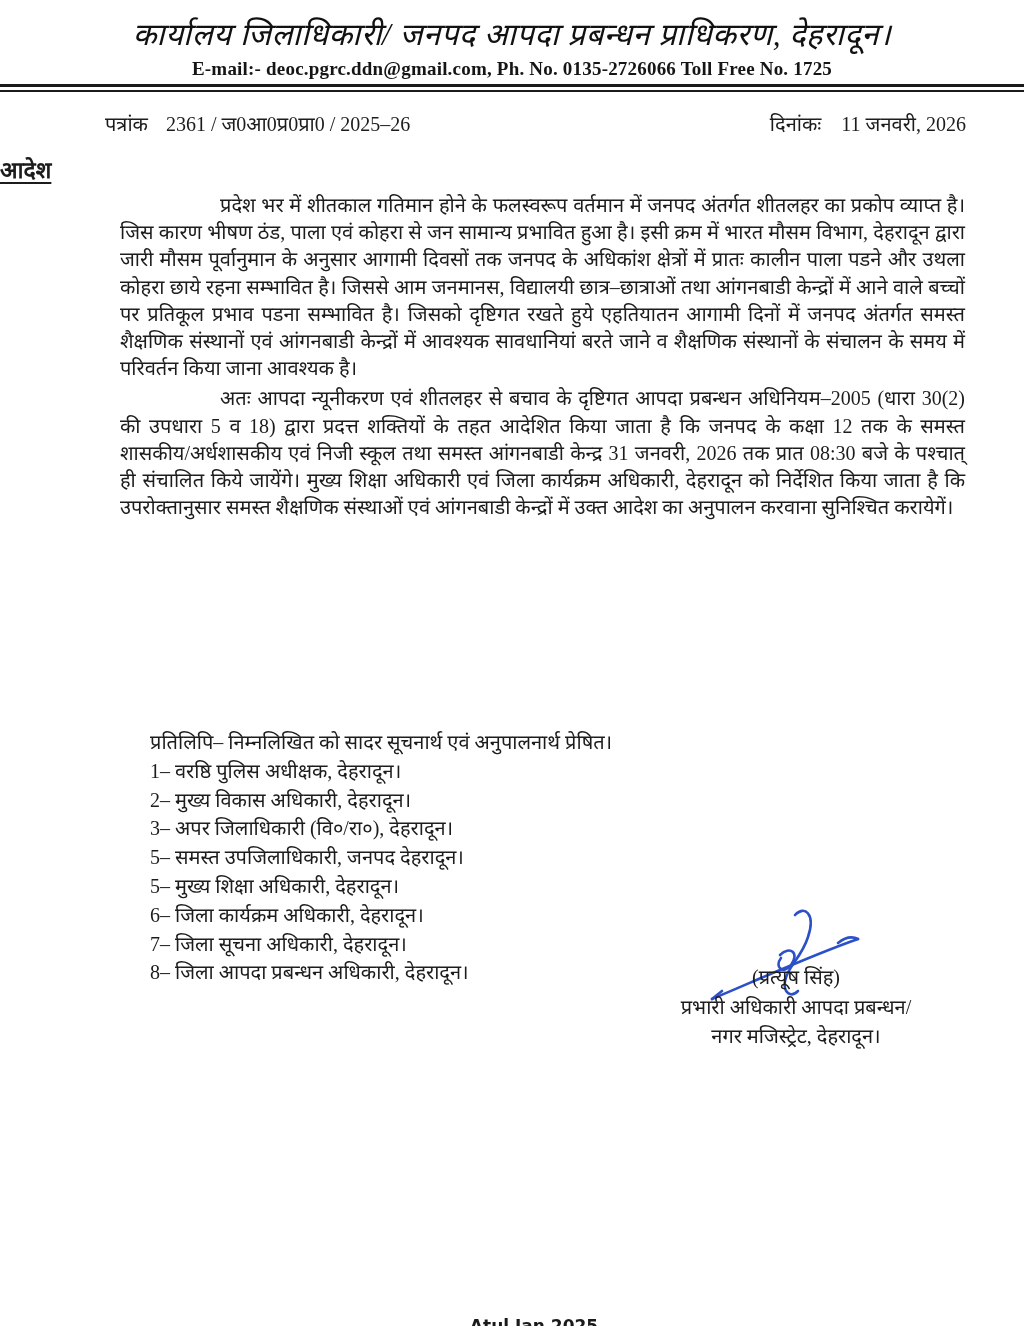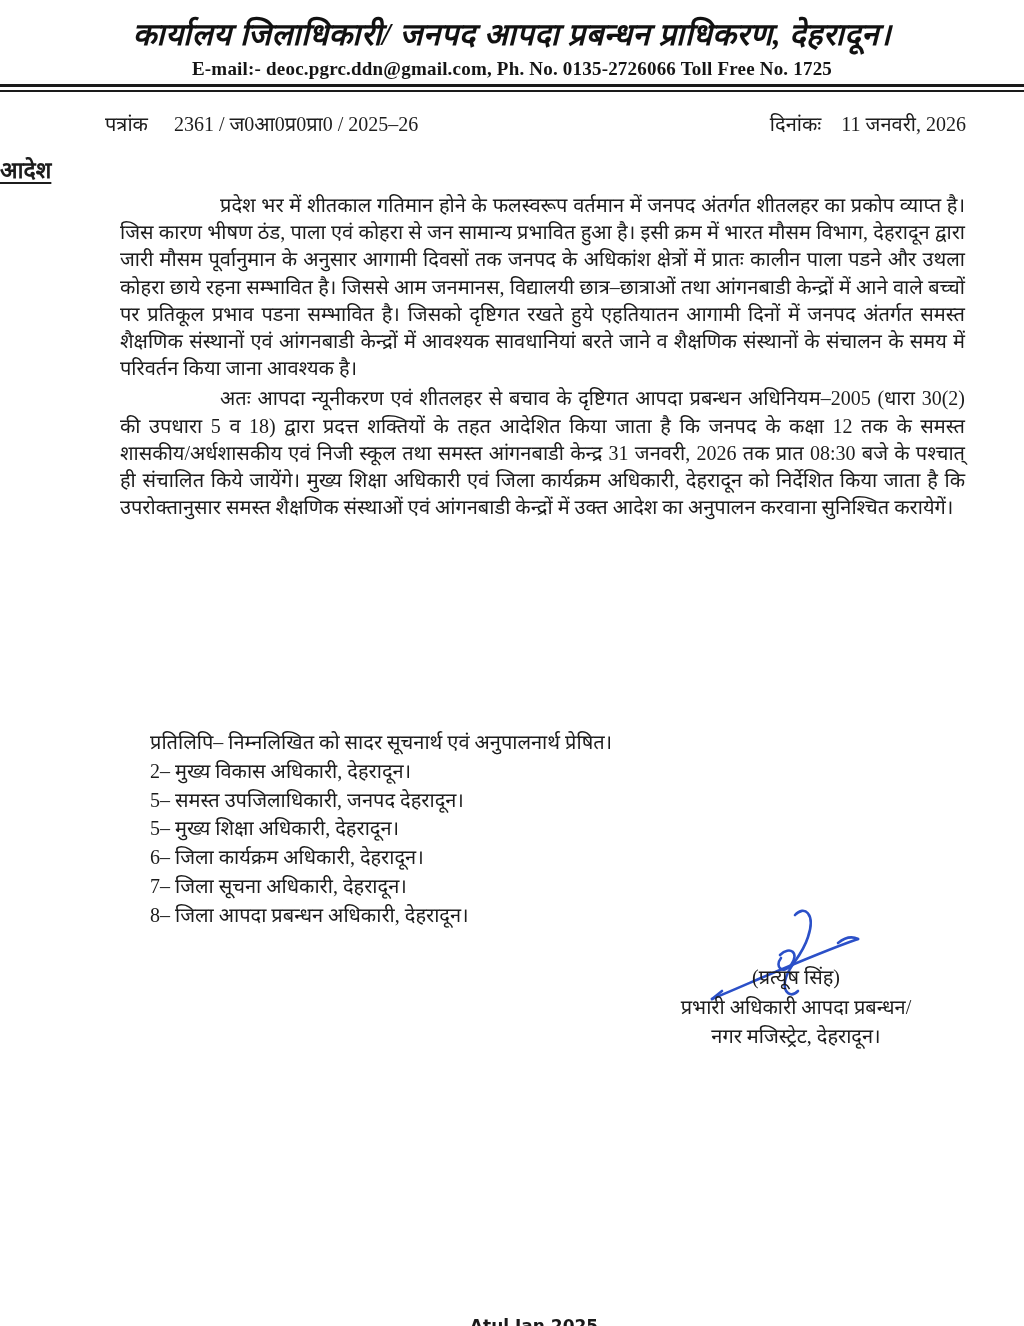--- a/index.html
+++ b/index.html
@@ -9,21 +9,21 @@
     margin:0 auto;
     background:#ffffff;
     font-family:"Liberation Serif","DejaVu Serif",serif;
     color:#1c1c1c;
     overflow:hidden;
   }
   
   .office-line{
     position:absolute;top:12px;left:0;right:0;
     text-align:center;
-    font-size:31px;font-weight:bold;font-style:italic;
+    font-size:31px;font-weight:normal;font-style:italic;
     letter-spacing:.5px;
     color:#111;
   }
   .contact-line{
     position:absolute;top:58px;left:0;right:0;
     text-align:center;
     font-size:19px;font-weight:bold;
     color:#151515;
     letter-spacing:.2px;
   }
@@ -32,21 +32,21 @@
     height:3px;
     border-top:3px solid #1a1a1a;
     border-bottom:2px solid #1a1a1a;
   }
   
   .ref-row{
     position:absolute;top:110px;left:105px;right:58px;
     display:flex;justify-content:space-between;align-items:baseline;
     font-size:20px;
   }
-  .ref-left{display:flex;gap:26px;}
+  .ref-left{display:flex;gap:18px;}
   .ref-right{display:flex;gap:20px;}
   
   .order-title{
     position:absolute;top:153px;left:0;right:0;
     font-size:23px;font-weight:600;
     text-decoration:underline;
     text-underline-offset:4px;
   }
   
   .body-text{
@@ -110,21 +110,23 @@
   <div class="order-title">आदेश</div>
 
   <div class="body-text">
     <p>प्रदेश भर में शीतकाल गतिमान होने के फलस्वरूप वर्तमान में जनपद अंतर्गत  शीतलहर का प्रकोप व्याप्त है। जिस कारण भीषण ठंड, पाला एवं कोहरा से जन सामान्य प्रभावित हुआ है। इसी क्रम में भारत मौसम विभाग, देहरादून द्वारा जारी मौसम पूर्वानुमान के अनुसार आगामी दिवसों तक जनपद के अधिकांश क्षेत्रों में प्रातः कालीन पाला पडने और उथला कोहरा छाये रहना सम्भावित है। जिससे आम जनमानस, विद्यालयी छात्र–छात्राओं तथा आंगनबाडी केन्द्रों में आने वाले बच्चों पर प्रतिकूल प्रभाव पडना सम्भावित है। जिसको दृष्टिगत रखते हुये एहतियातन आगामी दिनों में जनपद अंतर्गत समस्त शैक्षणिक संस्थानों एवं आंगनबाडी केन्द्रों में आवश्यक सावधानियां बरते जाने  व शैक्षणिक संस्थानों के संचालन के समय में परिवर्तन किया जाना आवश्यक है।</p>
     <p>अतः आपदा न्यूनीकरण एवं शीतलहर से बचाव के दृष्टिगत आपदा प्रबन्धन अधिनियम–2005 (धारा 30(2) की उपधारा 5 व 18)  द्वारा प्रदत्त शक्तियों के तहत आदेशित किया जाता है कि जनपद के कक्षा 12 तक के समस्त शासकीय/अर्धशासकीय एवं निजी स्कूल तथा समस्त आंगनबाडी केन्द्र 31 जनवरी, 2026 तक प्रात 08:30 बजे के पश्चात् ही संचालित किये जायेंगे। मुख्य शिक्षा अधिकारी एवं जिला कार्यक्रम अधिकारी, देहरादून को निर्देशित किया जाता है कि उपरोक्तानुसार समस्त शैक्षणिक संस्थाओं एवं आंगनबाडी केन्द्रों में उक्त आदेश का अनुपालन करवाना सुनिश्चित करायेगें।</p>
   </div>
 
 
   <div class="copy-section">
     <div>प्रतिलिपि– निम्नलिखित को सादर सूचनार्थ एवं अनुपालनार्थ प्रेषित।</div>
+    <div class="copy-item">1– वरष्ठि पुलिस अधीक्षक, देहरादून।</div>
     <div class="copy-item">2– मुख्य विकास अधिकारी, देहरादून।</div>
+    <div class="copy-item">3– अपर जिलाधिकारी (वि०/रा०), देहरादून।</div>
     <div class="copy-item">5– समस्त उपजिलाधिकारी, जनपद देहरादून।</div>
     <div class="copy-item">5– मुख्य शिक्षा अधिकारी, देहरादून।</div>
     <div class="copy-item">6– जिला कार्यक्रम अधिकारी, देहरादून।</div>
     <div class="copy-item">7– जिला सूचना अधिकारी, देहरादून।</div>
     <div class="copy-item">8– जिला आपदा प्रबन्धन अधिकारी, देहरादून।</div>
   </div>
 
   <svg class="signature-svg" viewBox="0 0 170 102">
     <g fill="none" stroke="#2b50c8" stroke-width="2.6" stroke-linecap="round">
       <path d="M95,12 C104,2 116,10 108,34 C101,56 88,62 85,78 C83,90 91,95 98,88"></path>

